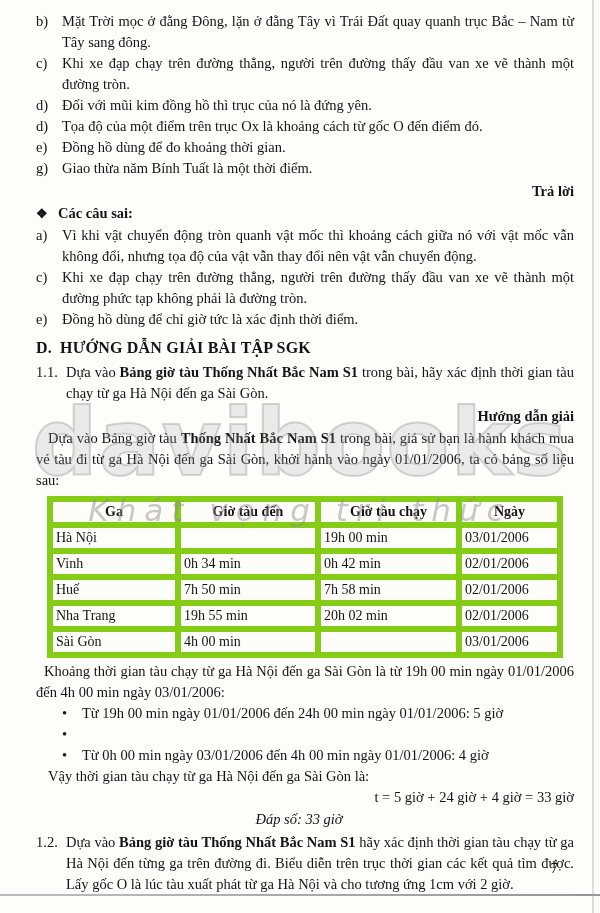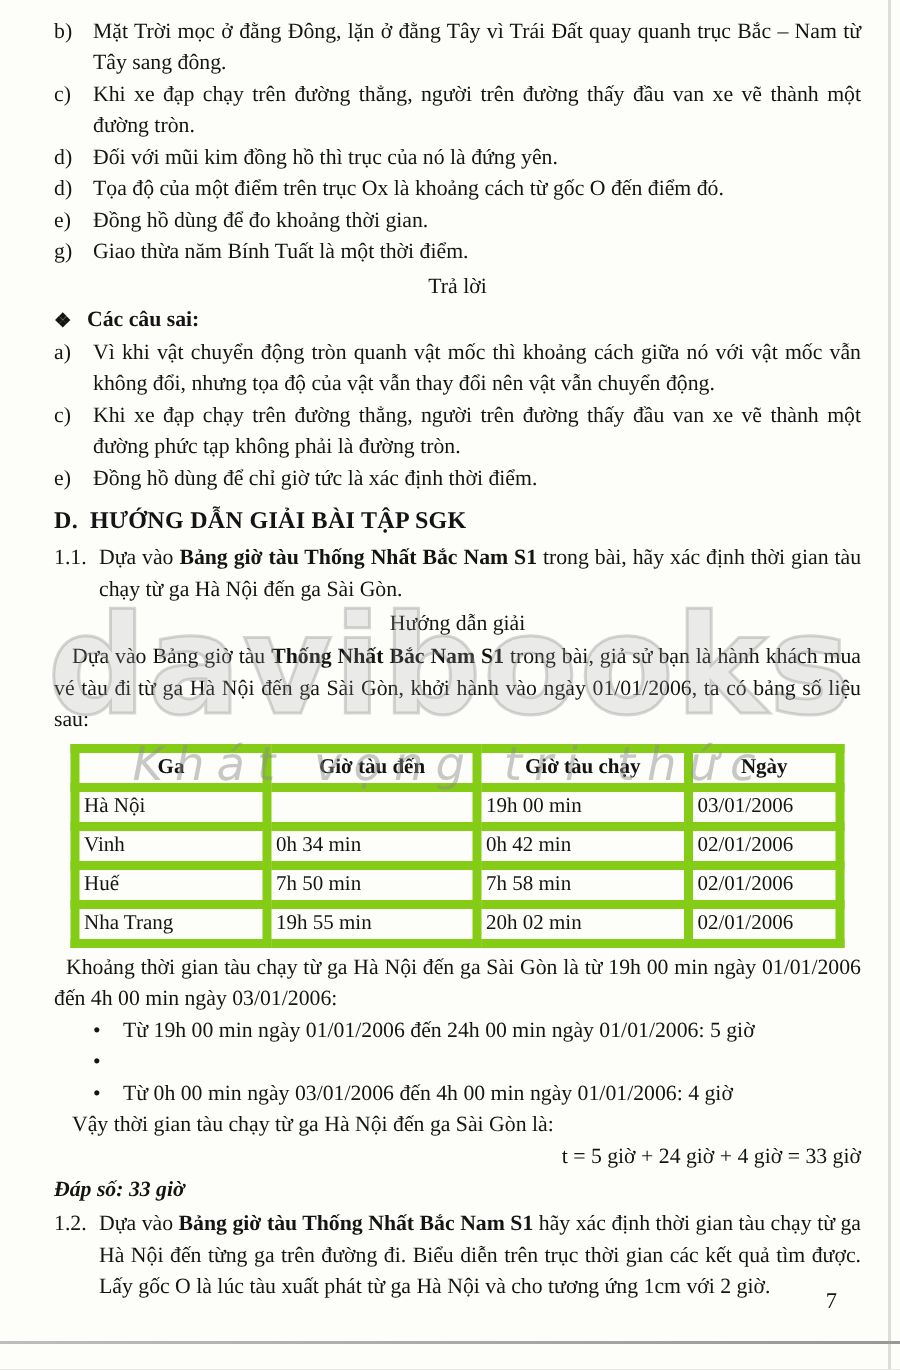--- a/index.html
+++ b/index.html
@@ -8,21 +8,21 @@
   .page {
     position:relative; width:600px; height:913px; margin:0 auto;
     background:#fdfdfa; color:#141414; overflow:hidden;
   }
   .content { position:relative; z-index:2; padding:11px 26px 0 36px; font-size:14.5px; line-height:21px; }
 
   .item { display:flex; }
   .item .lbl { flex:0 0 26px; }
   .item .txt { flex:1; text-align:justify; }
 
-  .center-bold { text-align:center; font-weight:400; margin:2px 0 1px; }
+  .center-bold { text-align:right; font-weight:700; margin:2px 0 1px; }
 
   .wrong-heading { display:flex; font-weight:700; margin:1px 0; }
   .wrong-marker { flex:0 0 22px; font-size:13px; }
 
   .section-heading { display:flex; font-size:16px; font-weight:700; margin:7px 0 4px; letter-spacing:.2px; }
   .section-heading .sec-label { flex:0 0 24px; }
 
   .problem { display:flex; }
   .problem .pnum { flex:0 0 30px; font-weight:400; }
   .problem .ptxt { flex:1; text-align:justify; }
@@ -37,21 +37,21 @@
   .schedule th, .schedule td {
     border:6px solid #84cc16; height:21px; 
     font-size:14px; padding:0 3px; line-height:20px;
   }
   .schedule th { font-weight:700; }
 
   .bullet-row { display:flex; padding-left:26px; }
   .bullet-char { flex:0 0 20px; }
 
   .equation { text-align:right; }
-  .final-answer { text-align:left; font-weight:700; font-style:italic; padding-right:12px; margin:1px 0 2px; }
+  .final-answer { text-align:center; font-weight:400; font-style:italic; padding-right:12px; margin:1px 0 2px; }
 
   .watermark { position:absolute; left:0; top:398px; width:100%; text-align:center; pointer-events:none; z-index:3; }
   .wm-title {
     font-family:"DejaVu Sans", sans-serif; font-size:92px; font-weight:700; line-height:1;
     color:rgba(160,160,160,0.20); -webkit-text-stroke:2px rgba(130,130,130,0.32); letter-spacing:1px;
   }
   .wm-sub {
     font-family:"DejaVu Sans", sans-serif; font-size:31px; font-style:italic;
     color:rgba(140,140,140,0.48); letter-spacing:8px; margin-top:2px;
   }
@@ -160,20 +160,26 @@
           <td>7h 50 min</td>
           <td>7h 58 min</td>
           <td>02/01/2006</td>
         </tr>
         <tr>
           <td>Nha Trang</td>
           <td>19h 55 min</td>
           <td>20h 02 min</td>
           <td>02/01/2006</td>
         </tr>
+        <tr>
+          <td>Sài Gòn</td>
+          <td>4h 00 min</td>
+          <td></td>
+          <td>03/01/2006</td>
+        </tr>
       </tbody>
     </table>
 
     <p class="para indent8">Khoảng thời gian tàu chạy từ ga Hà Nội đến ga Sài Gòn là từ 19h 00 min ngày 01/01/2006 đến 4h 00 min ngày 03/01/2006:</p>
 
     <div class="bullet-row">
       <span class="bullet-char">•</span>
       <span>Từ 19h 00 min ngày 01/01/2006 đến 24h 00 min ngày 01/01/2006: 5 giờ</span>
     </div>
     <div class="bullet-row">

